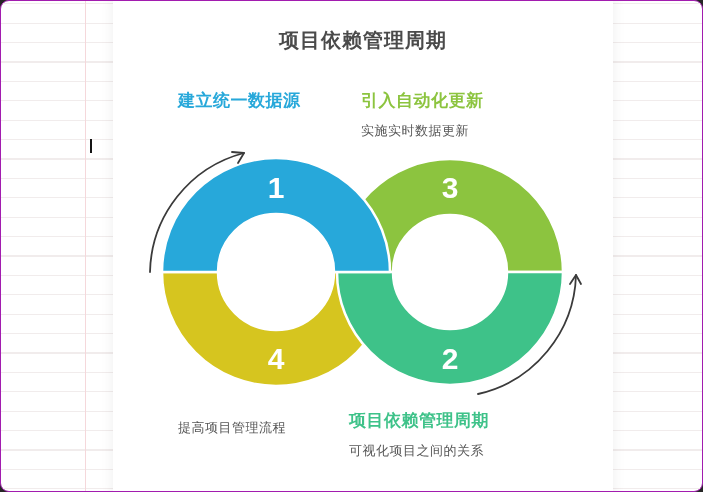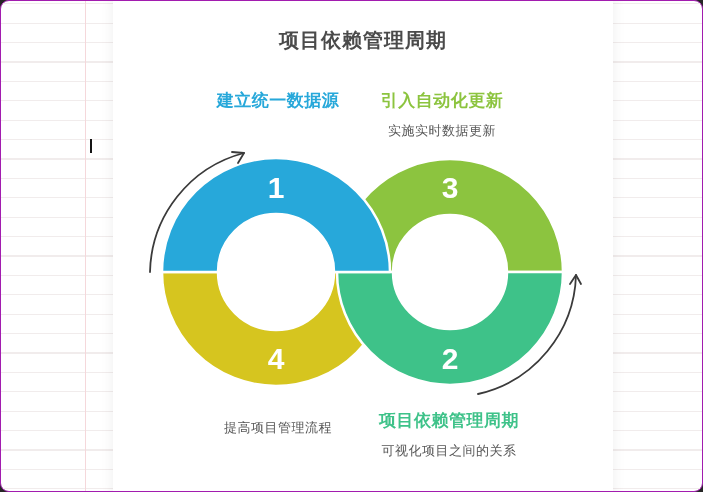--- a/index.html
+++ b/index.html
@@ -40,31 +40,31 @@
     border-radius:12px;
     box-shadow:0 0 14px rgba(0,0,0,0.07);
   }
   .page-title{
     position:absolute; top:38px; left:0; width:100%;
     text-align:center;
     font-size:20px; font-weight:bold; color:#4a4a4a;
     letter-spacing:1px;
   }
   .step-label{
-    position:absolute; width:200px; text-align:center;font-family:Liberation Mono, monospace;
+    position:absolute; width:200px; font-family:Liberation Mono, monospace;
   }
   .step-label .t{
     font-size:17px; font-weight:bold; letter-spacing:0.5px;
     margin:0 0 0 0;
   }
   .step-label .s{
     font-size:13px; color:#575757; margin-top:10px; letter-spacing:0.5px;
   }
   .pos-top-left   { left:65px;  top:100px; }
-  .pos-top-right  { left:229px; top:100px; }
+  .pos-top-right  { left:248px; top:100px; }
   .pos-bottom-left{ left:65px;  top:420px; }
   .pos-bottom-right{left:236px; top:420px; }
   .t-blue  { color:#27A8DA; }
   .t-green { color:#8CC43F; }
   .t-teal  { color:#3EC289; }
   .t-yellow{ color:#D6C51F; }
   .diagram-svg{
     position:absolute; left:0; top:0;
     pointer-events:none;
   }

